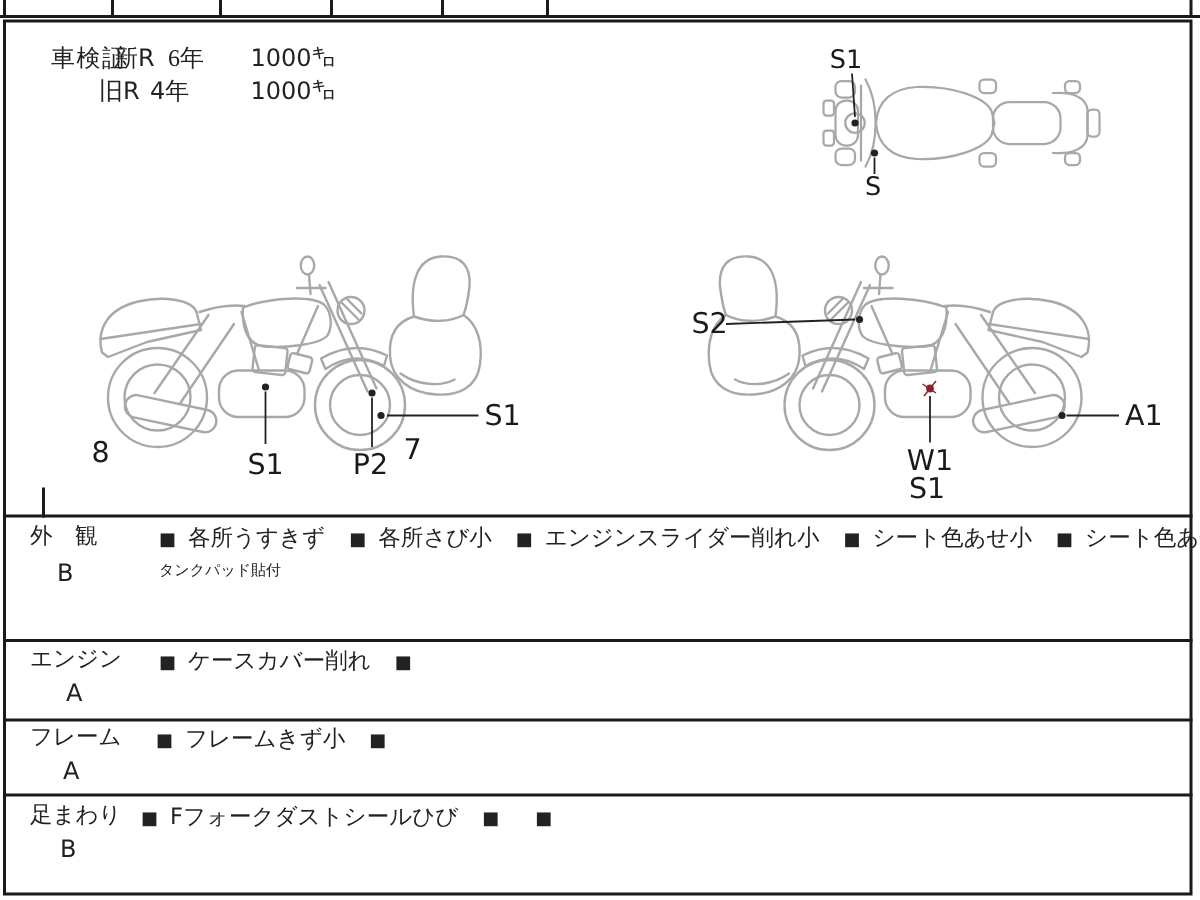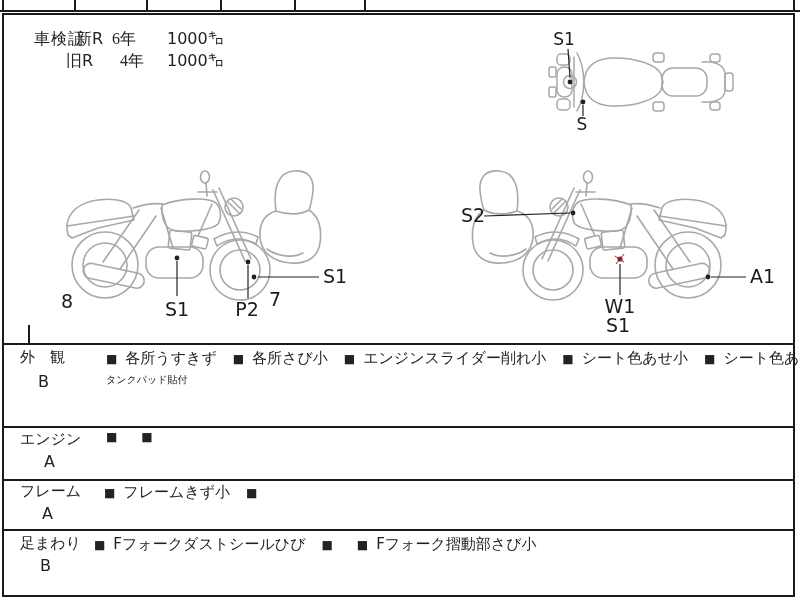--- a/index.html
+++ b/index.html
@@ -13,21 +13,21 @@
   .abs{position:absolute;}
   
   .top-strip{position:absolute;left:0;top:0;width:800px;height:10px;border-bottom:2px solid #1a1a1a;}
   .vdiv{position:absolute;top:0;width:2px;height:10px;background:#1a1a1a;}
   
   .main-box{position:absolute;left:2px;top:13px;width:793px;height:584px;border:2px solid #1a1a1a;box-sizing:border-box;}
   
   .shaken span{position:absolute;font-size:16px;white-space:nowrap;}
   .shaken .lbl{left:5px;top:29px;letter-spacing:1px;margin-left:29px;}
   .shaken .r1c1{left:76px;top:29px;}  .shaken .r1c2{left:112px;top:29px;font-family:Liberation Serif, serif;}  .shaken .r1c3{left:167px;top:29px;}
-  .shaken .r2c1{left:66px;top:51px;}  .shaken .r2c2{left:120px;top:51px;font-family:Liberation Serif, serif;}  .shaken .r2c3{left:167px;top:51px;}
+  .shaken .r2c1{left:66px;top:51px;}  .shaken .r2c2{left:100px;top:51px;}  .shaken .r2c3{left:167px;top:51px;}
   
   .hline{position:absolute;left:2px;width:793px;background:#1a1a1a;}
   .vseg{position:absolute;background:#1a1a1a;}
   
   .row{position:absolute;left:0;width:796px;}
   .cat{position:absolute;left:20px;top:0;font-size:15px;white-space:nowrap;}
   .grade{position:absolute;font-size:16px;}
   .items{position:absolute;top:1px;display:flex;align-items:center;white-space:nowrap;font-size:15px;}
   .item{display:flex;align-items:center;margin-right:16px;}
   .bullet{font-size:12px;margin-right:8px;line-height:1;}
@@ -188,20 +188,21 @@
   </div>
   <span class="line2" style="left:106px;top:25px">タンクパッド貼付</span>
 </div>
 
 <div class="row" style="top:430px">
   <span class="cat">エンジン</span>
   <span class="grade" style="left:44px;top:22px">A</span>
   <div class="items" style="left:106px">
     <span class="item">
         <span class="bullet">■</span>
+        <span>ケースカバー削れ</span>
       </span>
     <span class="item">
         <span class="bullet">■</span>
       </span>
   </div>
 </div>
 
 <div class="row" style="top:482px">
   <span class="cat">フレーム</span>
   <span class="grade" style="left:42px;top:22px">A</span>
@@ -222,16 +223,15 @@
   <div class="items" style="left:94px">
     <span class="item">
         <span class="bullet">■</span>
         <span>Fフォークダストシールひび</span>
       </span>
     <span class="item">
         <span class="bullet">■</span>
       </span>
     <span class="item">
         <span class="bullet">■</span>
-        <span>Fフォーク摺動部さび小</span>
       </span>
   </div>
 </div>
 
 </body></html>

